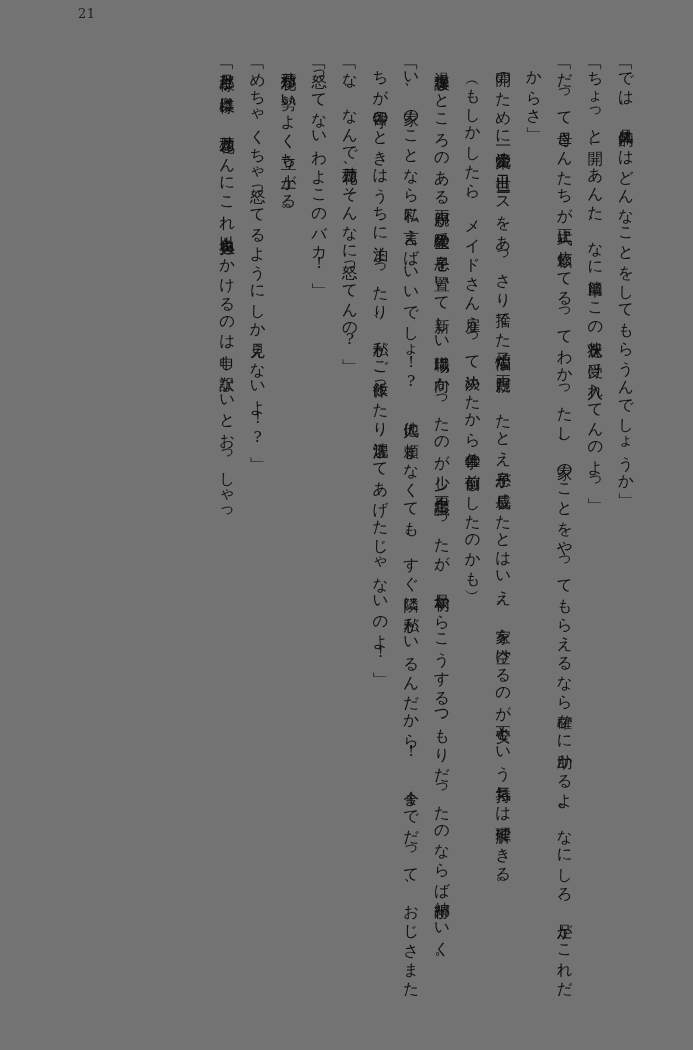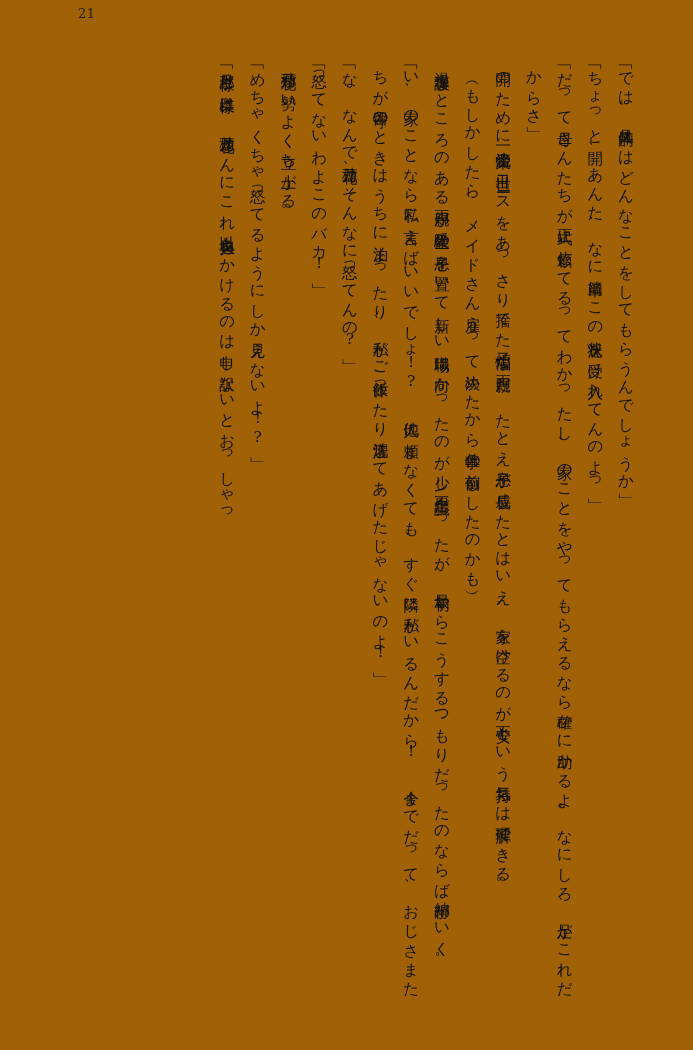--- a/index.html
+++ b/index.html
@@ -8,21 +8,21 @@
     background: #ffffff;
   }
   body {
     font-family: "DejaVu Serif", "Liberation Serif", serif;
     color: #111111;
   }
   .page {
     position: relative;
     width: 693px;
     height: 1050px;
-    background: #a16207;
+    background: #737373;
     overflow: hidden;
     box-sizing: border-box;
   }
   .page-number {
     position: absolute;
     top: 6px;
     left: 78px;
     font-size: 13px;
     color: #222222;
     letter-spacing: 0.5px;

